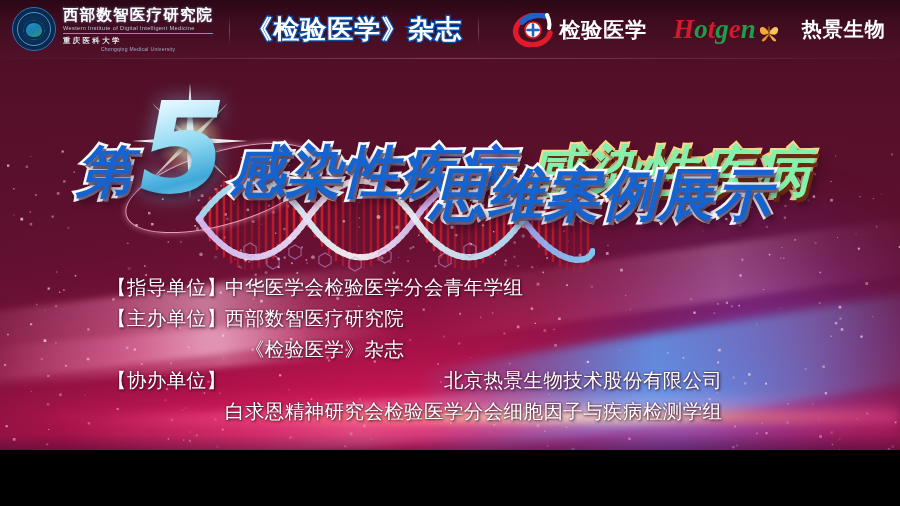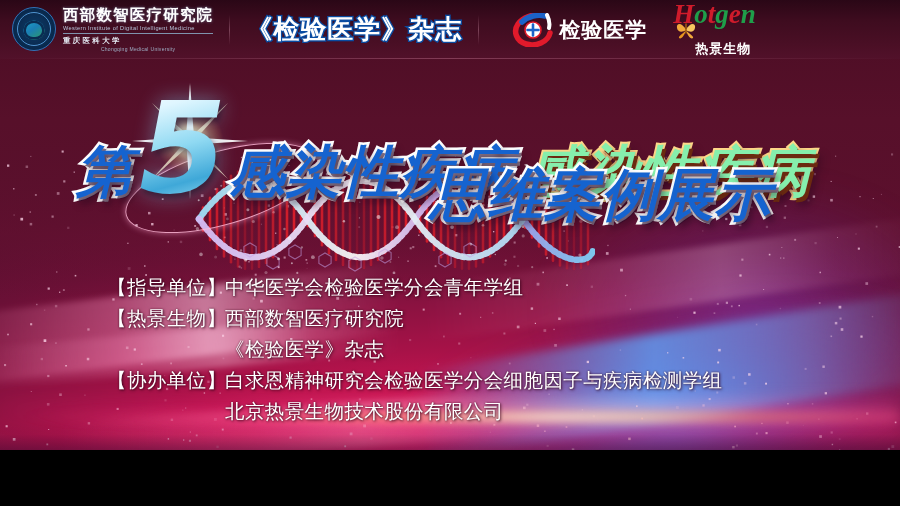--- a/index.html
+++ b/index.html
@@ -163,34 +163,34 @@
 
   .logo-lm { display:flex; align-items:center; margin-left: 16px; }
   .lm-mark { position: relative; width: 42px; height: 34px; flex:none; }
   .lm-text {
     margin-left: 6px;
     font-size: 21px; font-weight: 800; letter-spacing: 1px; color: #fff;
     font-family: "DejaVu Sans", sans-serif;
     white-space: nowrap;
   }
 
-  .logo-hotgen { display:flex; align-items:flex-start; margin-left: 26px; flex-direction: column; }
+  .logo-hotgen { display:flex; align-items:flex-end; margin-left: 26px; }
   .hotgen-word {
     font-family: "Liberation Serif", "DejaVu Serif", serif;
     font-size: 27px; font-weight: 700; font-style: italic;
     white-space: nowrap; line-height: 1;
   }
   .hotgen-word .h { color: #cf1b2b; }
   .hotgen-word .o { color: #1f9e4a; }
   .hotgen-word .t { color: #cf1b2b; }
   .hotgen-word .g { color: #1f9e4a; }
   .hotgen-word .e { color: #cf1b2b; }
   .hotgen-word .n { color: #1f9e4a; }
   .hotgen-cn {
-    margin-left: 22px; color: #ffffff; font-size: 13px; font-weight: 700;
+    margin-left: 22px; color: #ffffff; font-size: 20px; font-weight: 700;
     letter-spacing: 1px; white-space: nowrap;
     font-family: "DejaVu Sans", sans-serif;
   }
   .butterfly {
     position: relative; width: 22px; height: 20px; margin-left: 2px; margin-top:-8px; flex:none;
   }
 
   
   .title-area { position: absolute; left: 0; top: 59px; width: 900px; height: 200px; z-index: 12; }
 
@@ -269,21 +269,21 @@
     font-family: "DejaVu Sans", sans-serif;
     font-size: 19.5px;
     line-height: 31px;
     letter-spacing: .4px;
     text-shadow: 1px 1px 3px rgba(50,0,25,.85), 0 0 2px rgba(60,0,30,.7);
     white-space: nowrap;
     margin-left: 15px;
   }
   .row { display: flex; align-items: baseline; }
   .label { width: 118px; flex: none; }
-  .vals { display: flex; flex-direction: column; }
+  .vals { display: flex; flex-direction: column; align-items: flex-end; }
 </style>
 </head>
 <body>
 
 <div id="poster">
 
   <div class="bg-base"></div>
   <div class="bg-topdark"></div>
   <div class="bg-purple"></div>
   <div class="bg-blue"></div>
@@ -985,29 +985,29 @@
   <div class="body-text">
 
     <div class="row">
       <span class="label">【指导单位】</span>
       <span class="vals">
         <span>中华医学会检验医学分会青年学组</span>
       </span>
     </div>
 
     <div class="row">
-      <span class="label">【热景生物】</span>
+      <span class="label">【主办单位】</span>
       <span class="vals">
         <span>西部数智医疗研究院</span>
         <span>《检验医学》杂志</span>
       </span>
     </div>
 
     <div class="row">
       <span class="label">【协办单位】</span>
       <span class="vals">
+        <span>北京热景生物技术股份有限公司</span>
         <span>白求恩精神研究会检验医学分会细胞因子与疾病检测学组</span>
-        <span>北京热景生物技术股份有限公司</span>
       </span>
     </div>
 
   </div>
 </div>
 
 </body></html>

